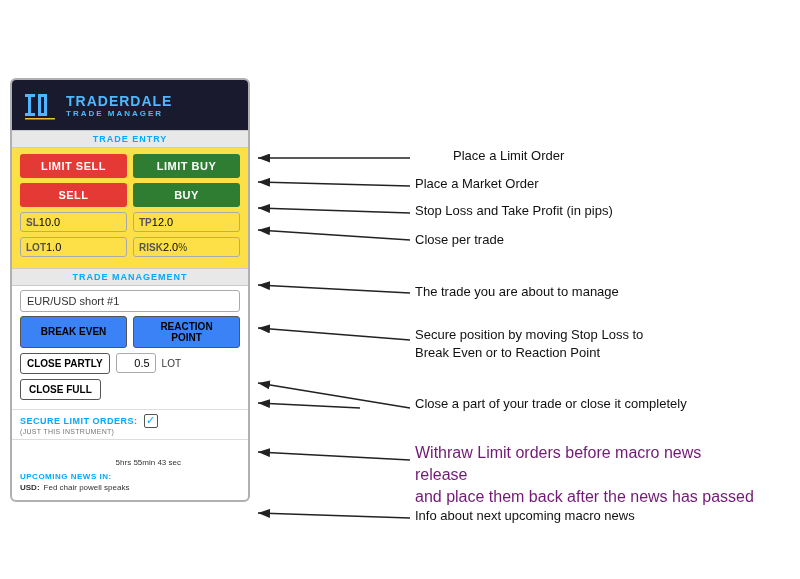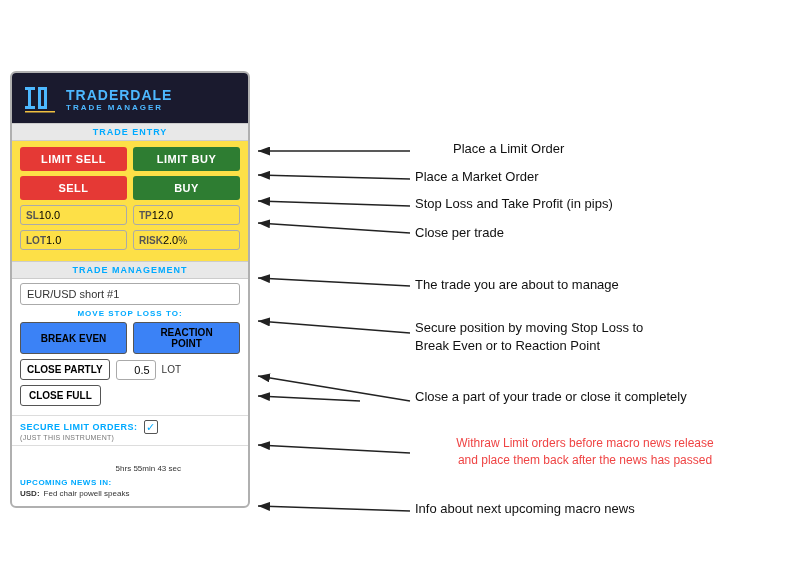--- a/index.html
+++ b/index.html
@@ -320,21 +320,20 @@
           <span class="lbl">RISK</span>
           <span class="val">2.0</span>
           <span class="unit">%</span>
         </div>
       </div>
     </div>
 
     <div class="section-label">TRADE MANAGEMENT</div>
     <div class="trade-mgmt">
       <div class="trade-selector">EUR/USD short #1</div>
-      <div class="move-stop-label">MOVE STOP LOSS TO:</div>
       <div class="stop-btn-row">
         <button class="stop-btn">BREAK EVEN</button>
         <button class="stop-btn">REACTION POINT</button>
       </div>
       <div class="close-row">
         <button class="close-btn">CLOSE PARTLY</button>
         <input class="lot-input" type="text" value="0.5" style="">
         <span class="lot-label">LOT</span>
       </div>
       <button class="close-full-btn">CLOSE FULL</button>
@@ -415,21 +414,21 @@
 
     <div style="position:absolute; top:204px; left:0;">
       <span style="font-size:13px; color:#111;">The trade you are about to manage</span>
     </div>
 
     <div style="position:absolute; top:316px; left:0; width:340px;">
       <span style="font-size:13px; color:#111;">Close a part of your trade or close it completely</span>
     </div>
 
     <div style="position:absolute; top:364px; left:0; width:340px;">
-      <span style="font-size:12px; color:#ef4444; white-space:normal; display:block; line-height:1.4;text-align:center;">Withraw Limit orders before macro news  release<br>and place them back after the news has passed</span>
+      <span style="font-size:16px; color:#701a75; white-space:normal; display:block; line-height:1.4;">Withraw Limit orders before macro news  release<br>and place them back after the news has passed</span>
     </div>
 
     <div style="position:absolute; top:428px; left:0;">
       <span style="font-size:13px; color:#111;">Info about next upcoming macro news</span>
     </div>
 
   </div>
 
 </div>
 

